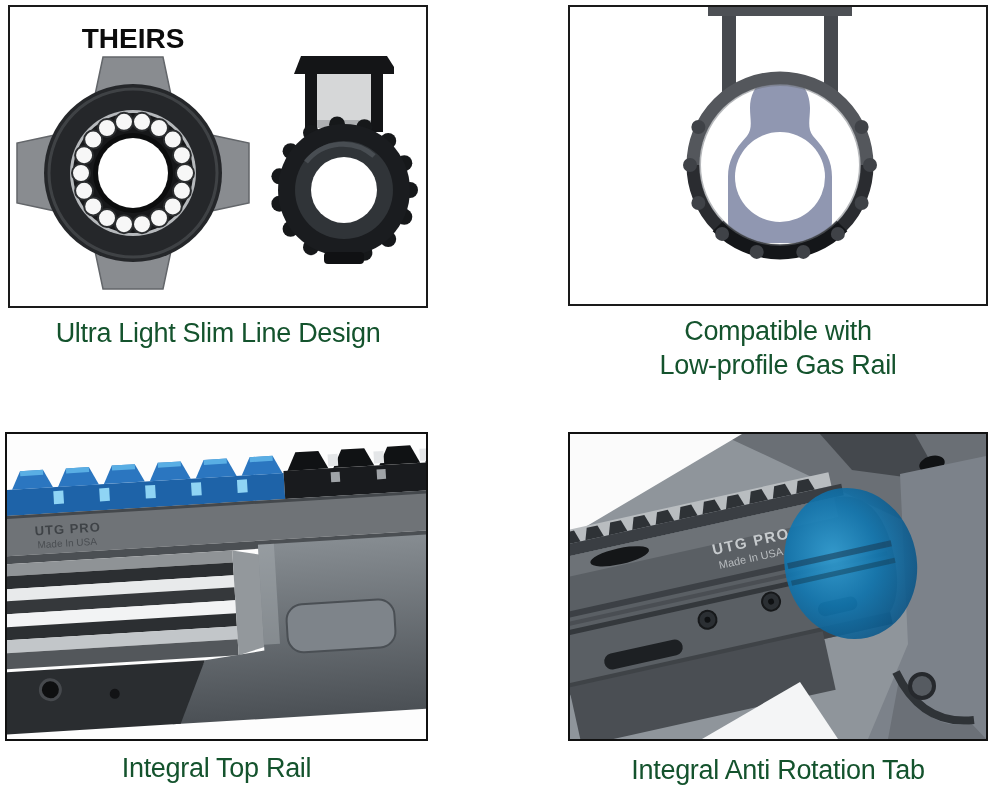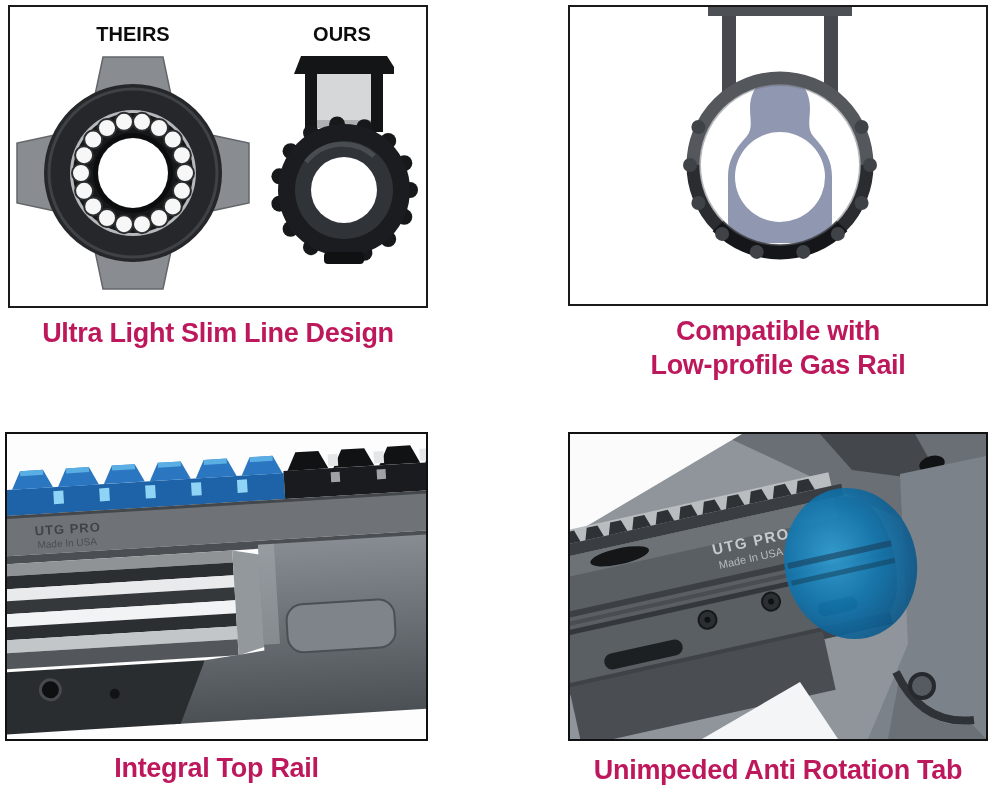--- a/index.html
+++ b/index.html
@@ -4,39 +4,38 @@
 <style>
   html,body{margin:0;padding:0;background:#ffffff;}
   .canvas{position:relative;width:995px;height:802px;background:#ffffff;overflow:hidden;
           font-family:"Liberation Sans",sans-serif;}
   .imgbox{position:absolute;background:#ffffff;border:2px solid #1a1a1a;box-sizing:border-box;overflow:hidden;}
   #box-slim{left:8px;top:5px;width:420px;height:303px;}
   #box-gas{left:568px;top:5px;width:420px;height:301px;}
   #photo-rail{left:5px;top:432px;width:423px;height:309px;border-color:#111;}
   #photo-tab{left:568px;top:432px;width:420px;height:309px;border-color:#111;}
   .imgbox svg{position:absolute;left:0;top:0;width:100%;height:100%;display:block;}
-  .caption{position:absolute;font-weight:700;color:#be185d;text-align:center;
+  .caption{position:absolute;font-weight:400;color:#14532d;text-align:center;
            font-size:27px;line-height:34px;letter-spacing:-0.3px;}
   #cap-slim{left:8px;top:316px;width:420px;}
   #cap-gas{left:568px;top:314px;width:420px;}
   #cap-rail{left:5px;top:751px;width:423px;}
   #cap-tab{left:568px;top:753px;width:420px;}
-  .nut-label{position:absolute;font-weight:700;font-size:20px;color:#0c0c0c;text-align:center;z-index:3;}
+  .nut-label{position:absolute;font-weight:700;font-size:28px;color:#0c0c0c;text-align:center;z-index:3;}
   #label-theirs{left:23px;top:16px;width:200px;}
   #label-ours{left:232px;top:16px;width:200px;}
   svg text{font-family:"Liberation Sans",sans-serif;}
 </style>
 </head>
 <body>
 
 <div class="canvas">
 
   <div class="imgbox" id="box-slim">
     <div class="nut-label" id="label-theirs">THEIRS</div>
-    <div class="nut-label" id="label-ours">OURS</div>
     <svg viewBox="0 0 416 299">
 
       <g transform="translate(123,166)">
         <g fill="#898c90" stroke="#63666a" stroke-width="1.5">
           <path d="M -30,-116 L 30,-116 L 38,-78 L -38,-78 Z"></path>
           <path d="M -30,-116 L 30,-116 L 38,-78 L -38,-78 Z" transform="rotate(90)"></path>
           <path d="M -30,-116 L 30,-116 L 38,-78 L -38,-78 Z" transform="rotate(180)"></path>
           <path d="M -30,-116 L 30,-116 L 38,-78 L -38,-78 Z" transform="rotate(270)"></path>
         </g>
         <circle r="89" fill="#25272a"></circle>
@@ -274,15 +273,15 @@
         <rect x="210" y="176" width="106" height="6" fill="#1b3f5a" opacity="0.6"></rect>
         <rect x="210" y="194" width="106" height="5" fill="#164057" opacity="0.5"></rect>
       </g>
 
       <path d="M 330,240 Q 352,298 402,290 L 416,305 L 318,305 Z" fill="#6b7077"></path>
       <path d="M 326,238 Q 352,292 404,286" fill="none" stroke="#2f3337" stroke-width="8"></path>
       <circle cx="352" cy="252" r="12" fill="#565b61" stroke="#26292d" stroke-width="4"></circle>
       <polygon points="132,305 230,248 268,305" fill="#f4f5f6"></polygon>
     </svg>
   </div>
-  <div class="caption" id="cap-tab">Unimpeded Anti Rotation Tab</div>
+  <div class="caption" id="cap-tab">Integral Anti Rotation Tab</div>
 
 </div>
 
 </body></html>

